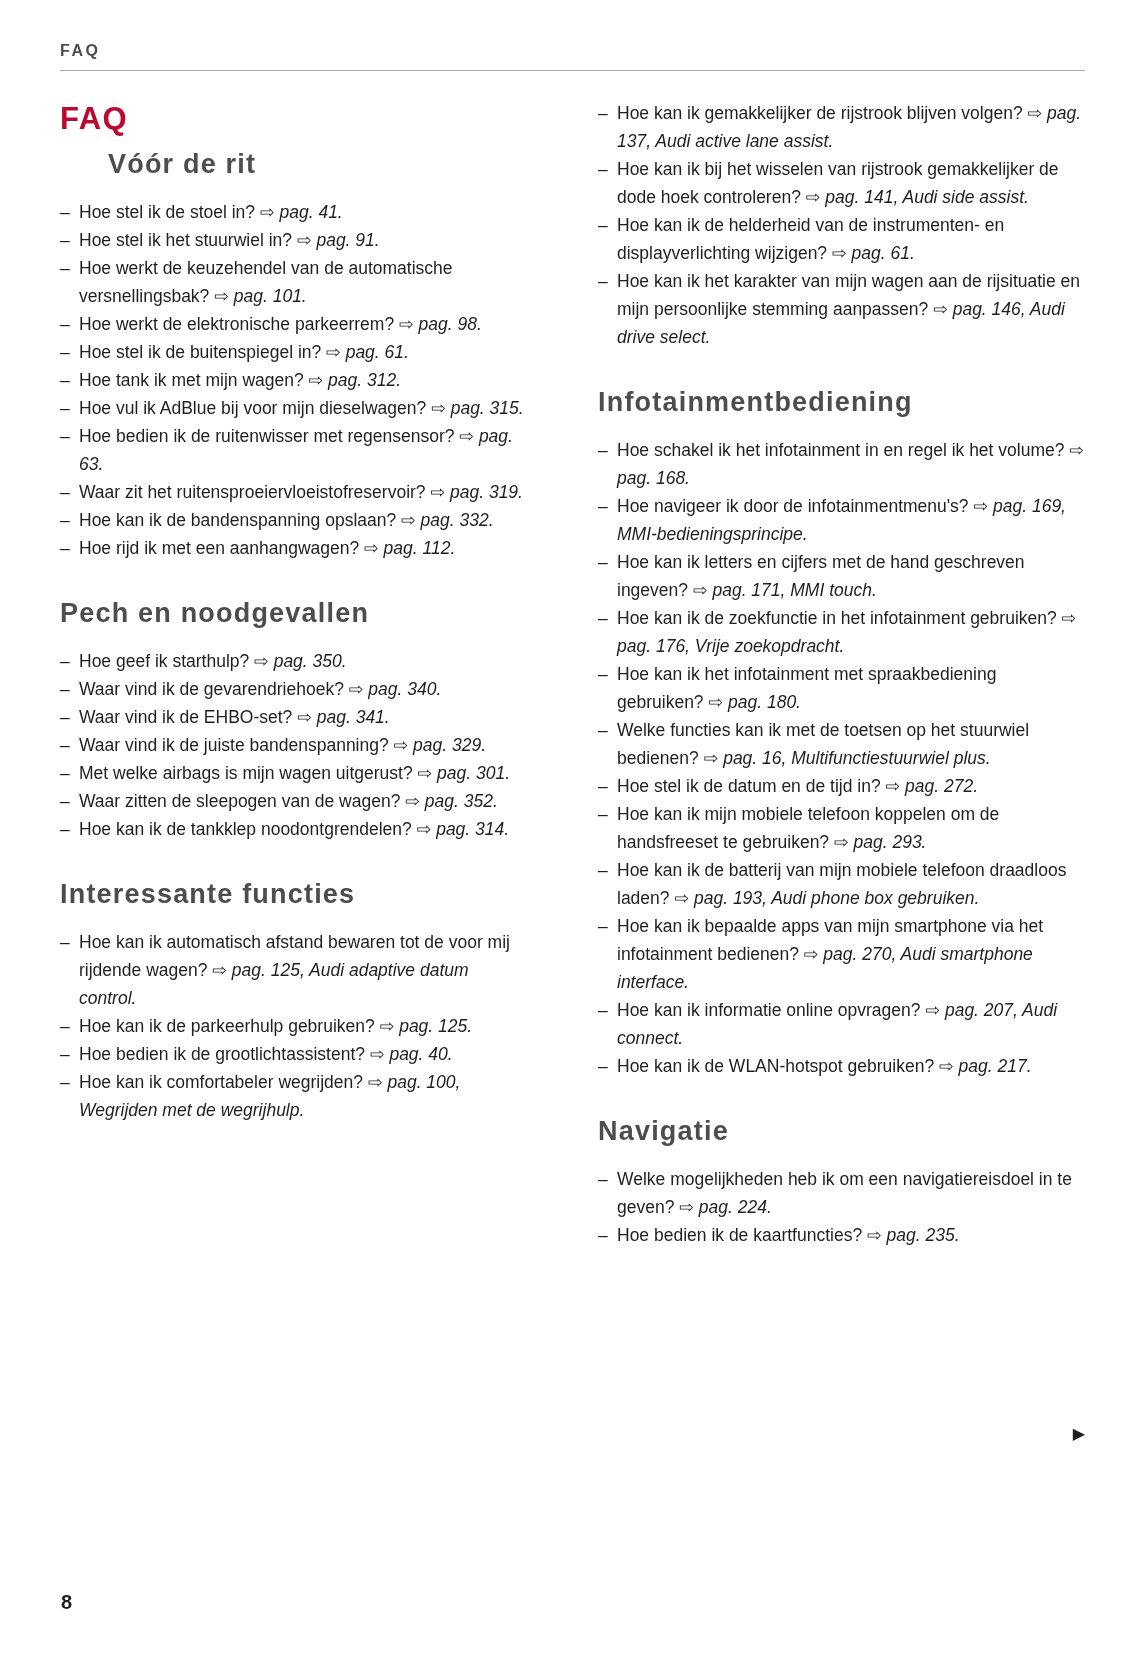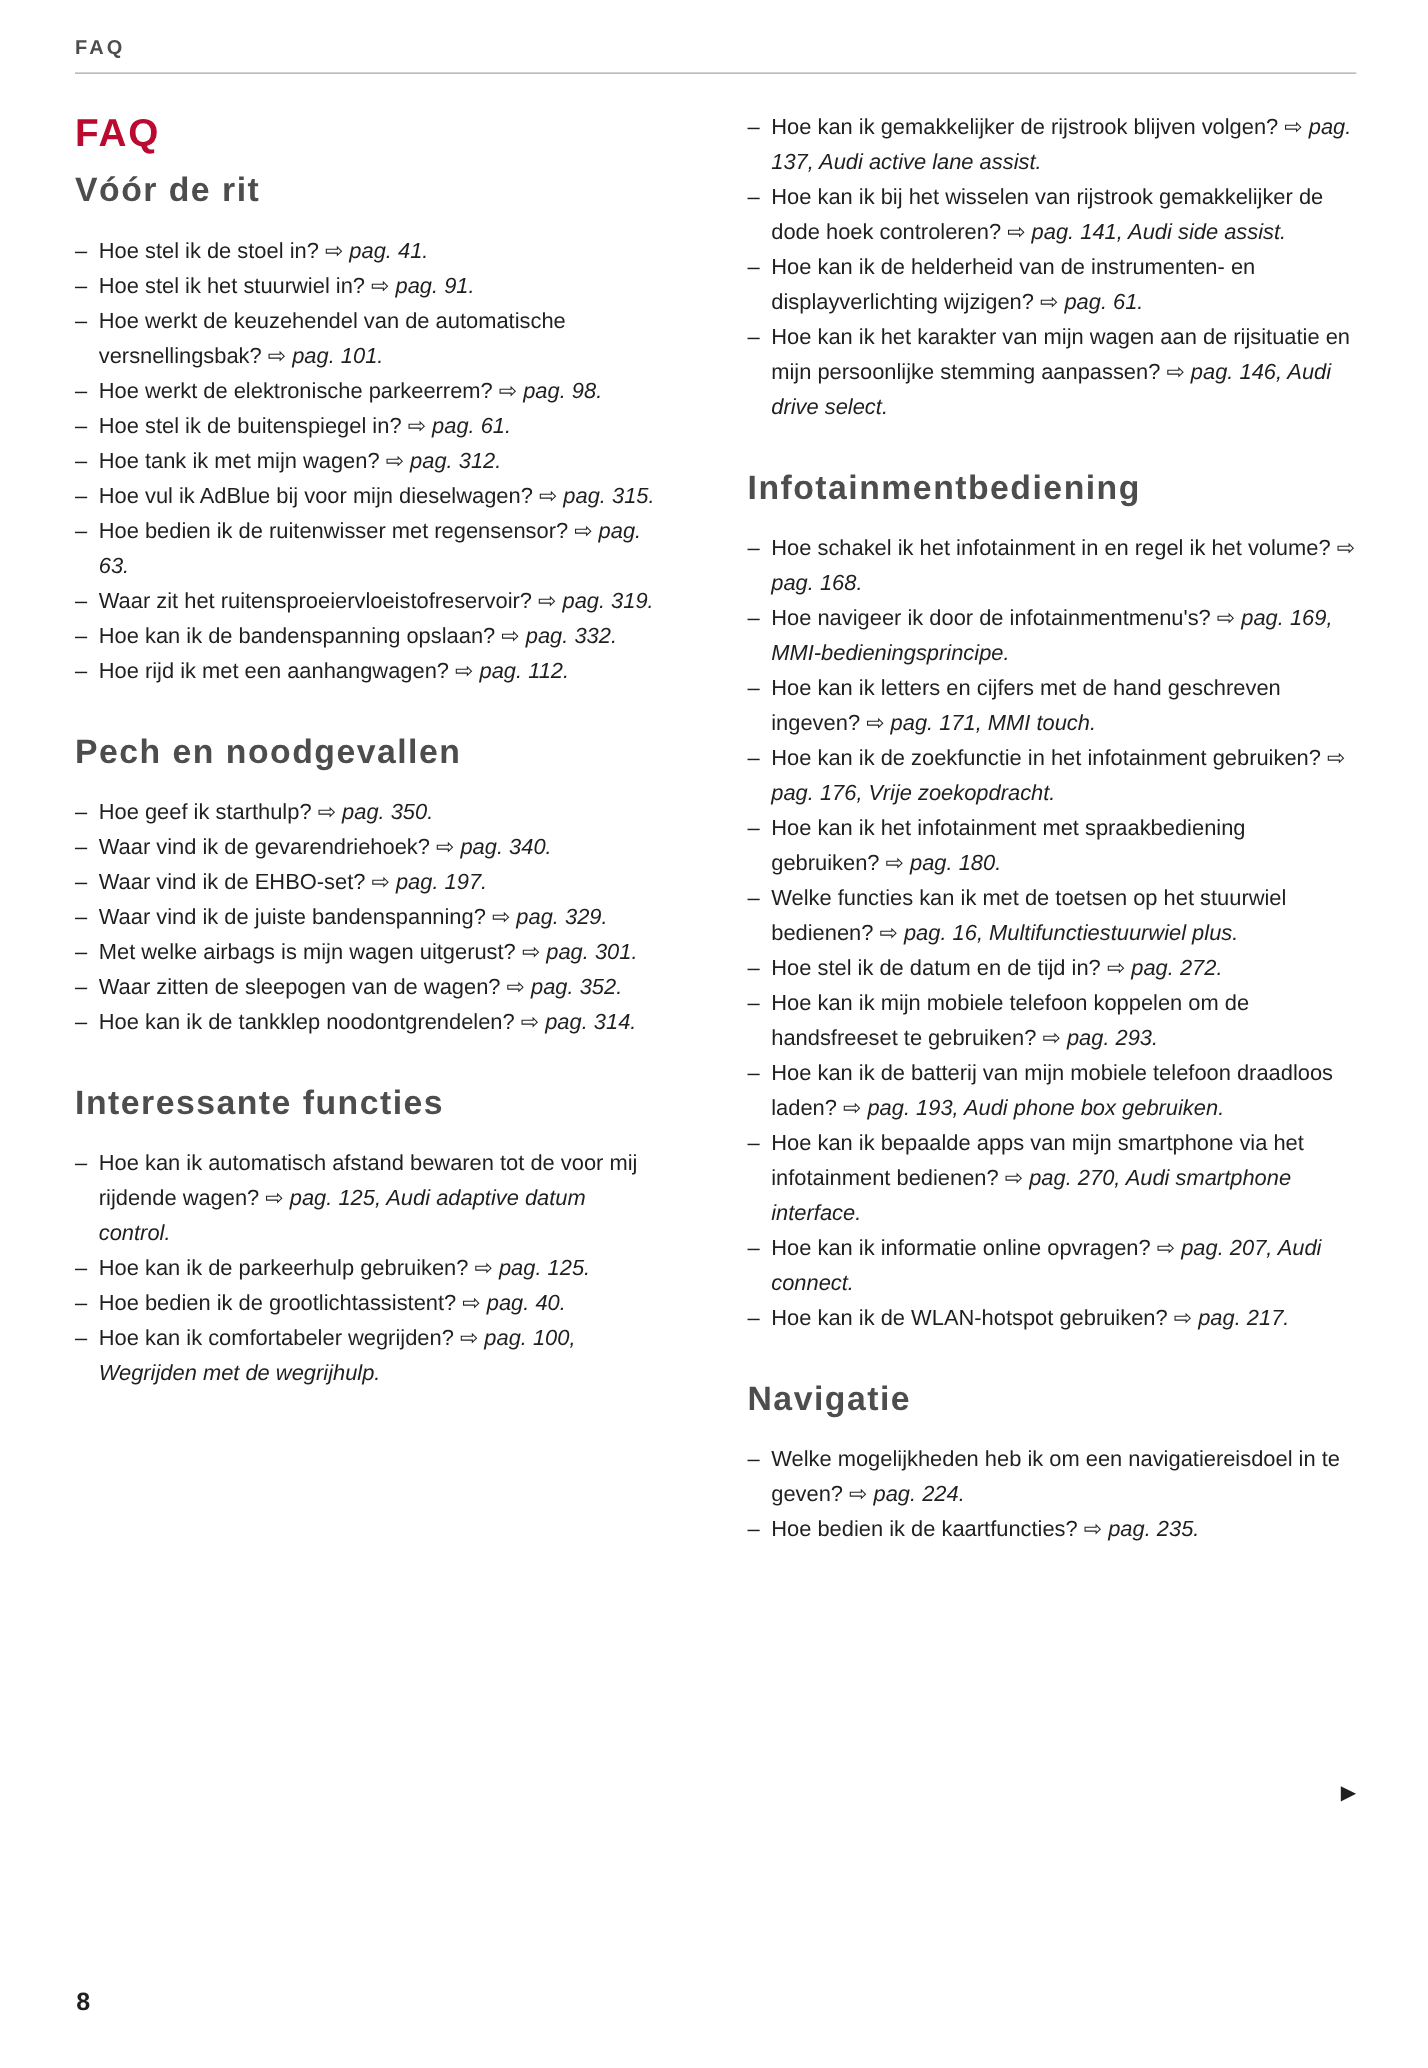--- a/index.html
+++ b/index.html
@@ -12,21 +12,21 @@
   html, body { margin: 0; padding: 0; }
   body {
     width: 1142px;
     height: 1654px;
     background: #ffffff;
     font-family: "Liberation Sans", sans-serif;
     color: var(--text);
     position: relative;
     overflow: hidden;
   }
-  .page { padding: 30px 57px 0 60px; }
+  .page { padding: 42px 57px 0 60px; }
   .header-label {
     font-size: 16px;
     font-weight: 700;
     letter-spacing: 2.5px;
     color: var(--heading);
   }
   .rule {
     height: 0;
     border-bottom: 1.5px solid var(--rule);
     margin-top: 10px;
@@ -45,21 +45,21 @@
     letter-spacing: 1.5px;
     margin: 2px 0 10px 0;
   }
   .section-heading {
     color: var(--heading);
     font-size: 27px;
     font-weight: 700;
     letter-spacing: 1.2px;
     margin: 36px 0 18px 0;
   }
-  .page-title + .section-heading { margin-top: 12px; }
+  .page-title + .section-heading { margin-top: 12px; margin-left: 48px; }
   .faq-item {
     position: relative;
     padding-left: 19px;
     font-size: 17.5px;
     line-height: 28px;
     color: var(--text);
   }
   .marker { position: absolute; left: 0; top: 0; }
   .ref { font-style: italic; }
   .arrow { font-style: normal; }
@@ -99,21 +99,21 @@
           <div class="faq-item"><span class="marker">–</span>Hoe vul ik AdBlue bij voor mijn dieselwagen? <span class="arrow">⇨</span><span class="ref"> pag. 315.</span></div>
           <div class="faq-item"><span class="marker">–</span>Hoe bedien ik de ruitenwisser met regensensor? <span class="arrow">⇨</span><span class="ref"> pag. 63.</span></div>
           <div class="faq-item"><span class="marker">–</span>Waar zit het ruitensproeiervloeistofreservoir? <span class="arrow">⇨</span><span class="ref"> pag. 319.</span></div>
           <div class="faq-item"><span class="marker">–</span>Hoe kan ik de bandenspanning opslaan? <span class="arrow">⇨</span><span class="ref"> pag. 332.</span></div>
           <div class="faq-item"><span class="marker">–</span>Hoe rijd ik met een aanhangwagen? <span class="arrow">⇨</span><span class="ref"> pag. 112.</span></div>
         </div>
         <div class="section-heading">Pech en noodgevallen</div>
         <div class="faq-list">
           <div class="faq-item"><span class="marker">–</span>Hoe geef ik starthulp? <span class="arrow">⇨</span><span class="ref"> pag. 350.</span></div>
           <div class="faq-item"><span class="marker">–</span>Waar vind ik de gevarendriehoek? <span class="arrow">⇨</span><span class="ref"> pag. 340.</span></div>
-          <div class="faq-item"><span class="marker">–</span>Waar vind ik de EHBO-set? <span class="arrow">⇨</span><span class="ref"> pag. 197.</span></div>
+          <div class="faq-item"><span class="marker">–</span>Waar vind ik de EHBO-set? <span class="arrow">⇨</span><span class="ref"> pag. 341.</span></div>
           <div class="faq-item"><span class="marker">–</span>Waar vind ik de juiste bandenspanning? <span class="arrow">⇨</span><span class="ref"> pag. 329.</span></div>
           <div class="faq-item"><span class="marker">–</span>Met welke airbags is mijn wagen uitgerust? <span class="arrow">⇨</span><span class="ref"> pag. 301.</span></div>
           <div class="faq-item"><span class="marker">–</span>Waar zitten de sleepogen van de wagen? <span class="arrow">⇨</span><span class="ref"> pag. 352.</span></div>
           <div class="faq-item"><span class="marker">–</span>Hoe kan ik de tankklep noodontgrendelen? <span class="arrow">⇨</span><span class="ref"> pag. 314.</span></div>
         </div>
         <div class="section-heading">Interessante functies</div>
         <div class="faq-list">
           <div class="faq-item"><span class="marker">–</span>Hoe kan ik automatisch afstand bewaren tot de voor mij rijdende wagen? <span class="arrow">⇨</span><span class="ref"> pag. 125, Audi adaptive datum control.</span></div>
           <div class="faq-item"><span class="marker">–</span>Hoe kan ik de parkeerhulp gebruiken? <span class="arrow">⇨</span><span class="ref"> pag. 125.</span></div>
           <div class="faq-item"><span class="marker">–</span>Hoe bedien ik de grootlichtassistent? <span class="arrow">⇨</span><span class="ref"> pag. 40.</span></div>

